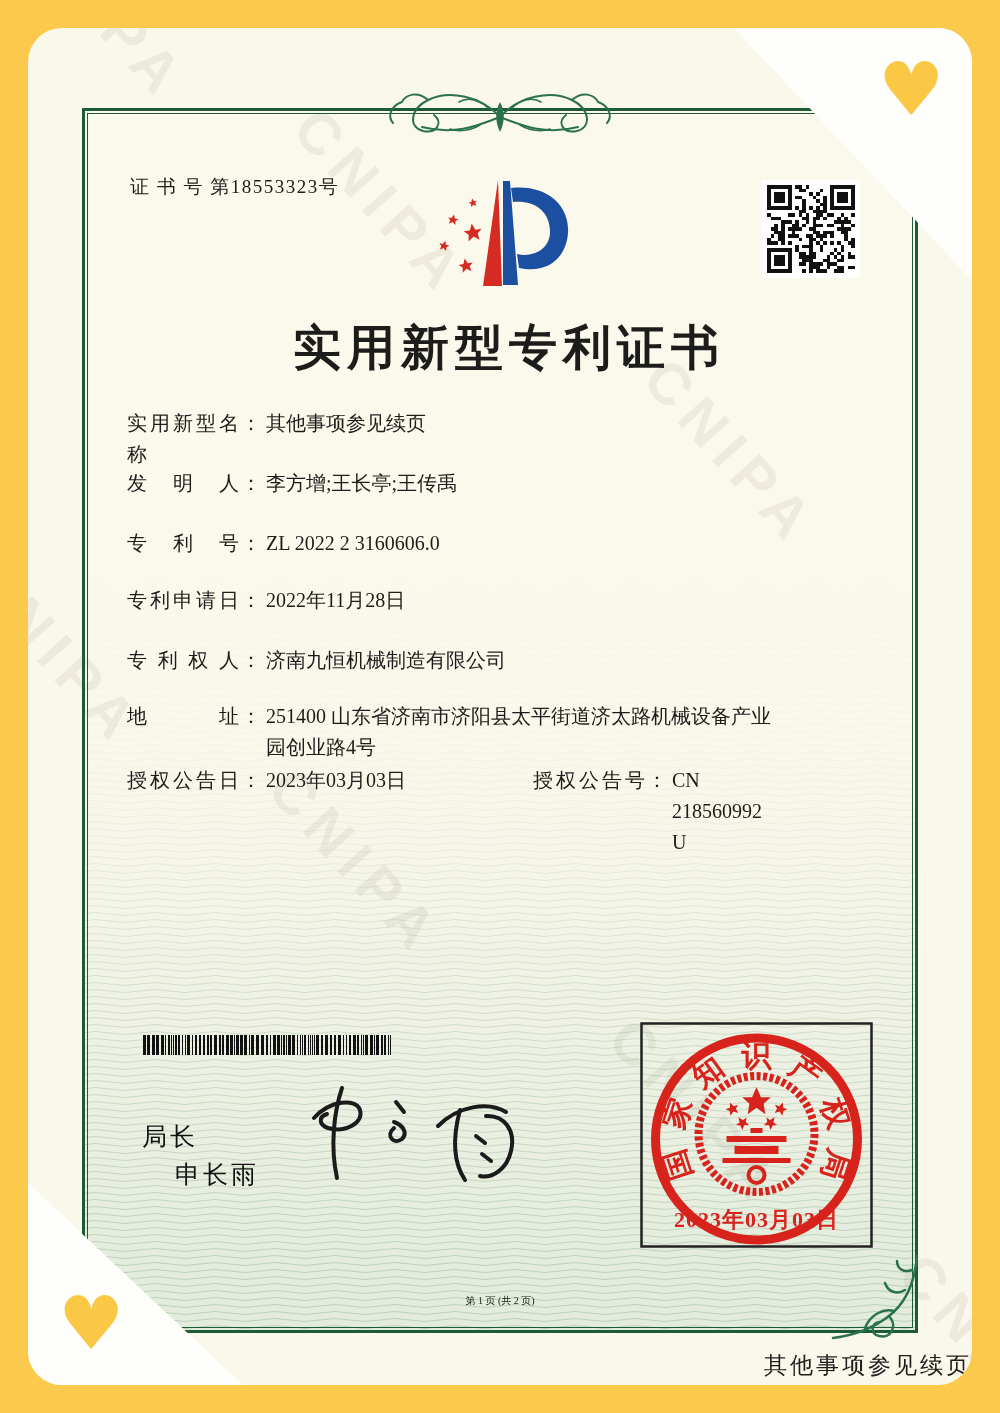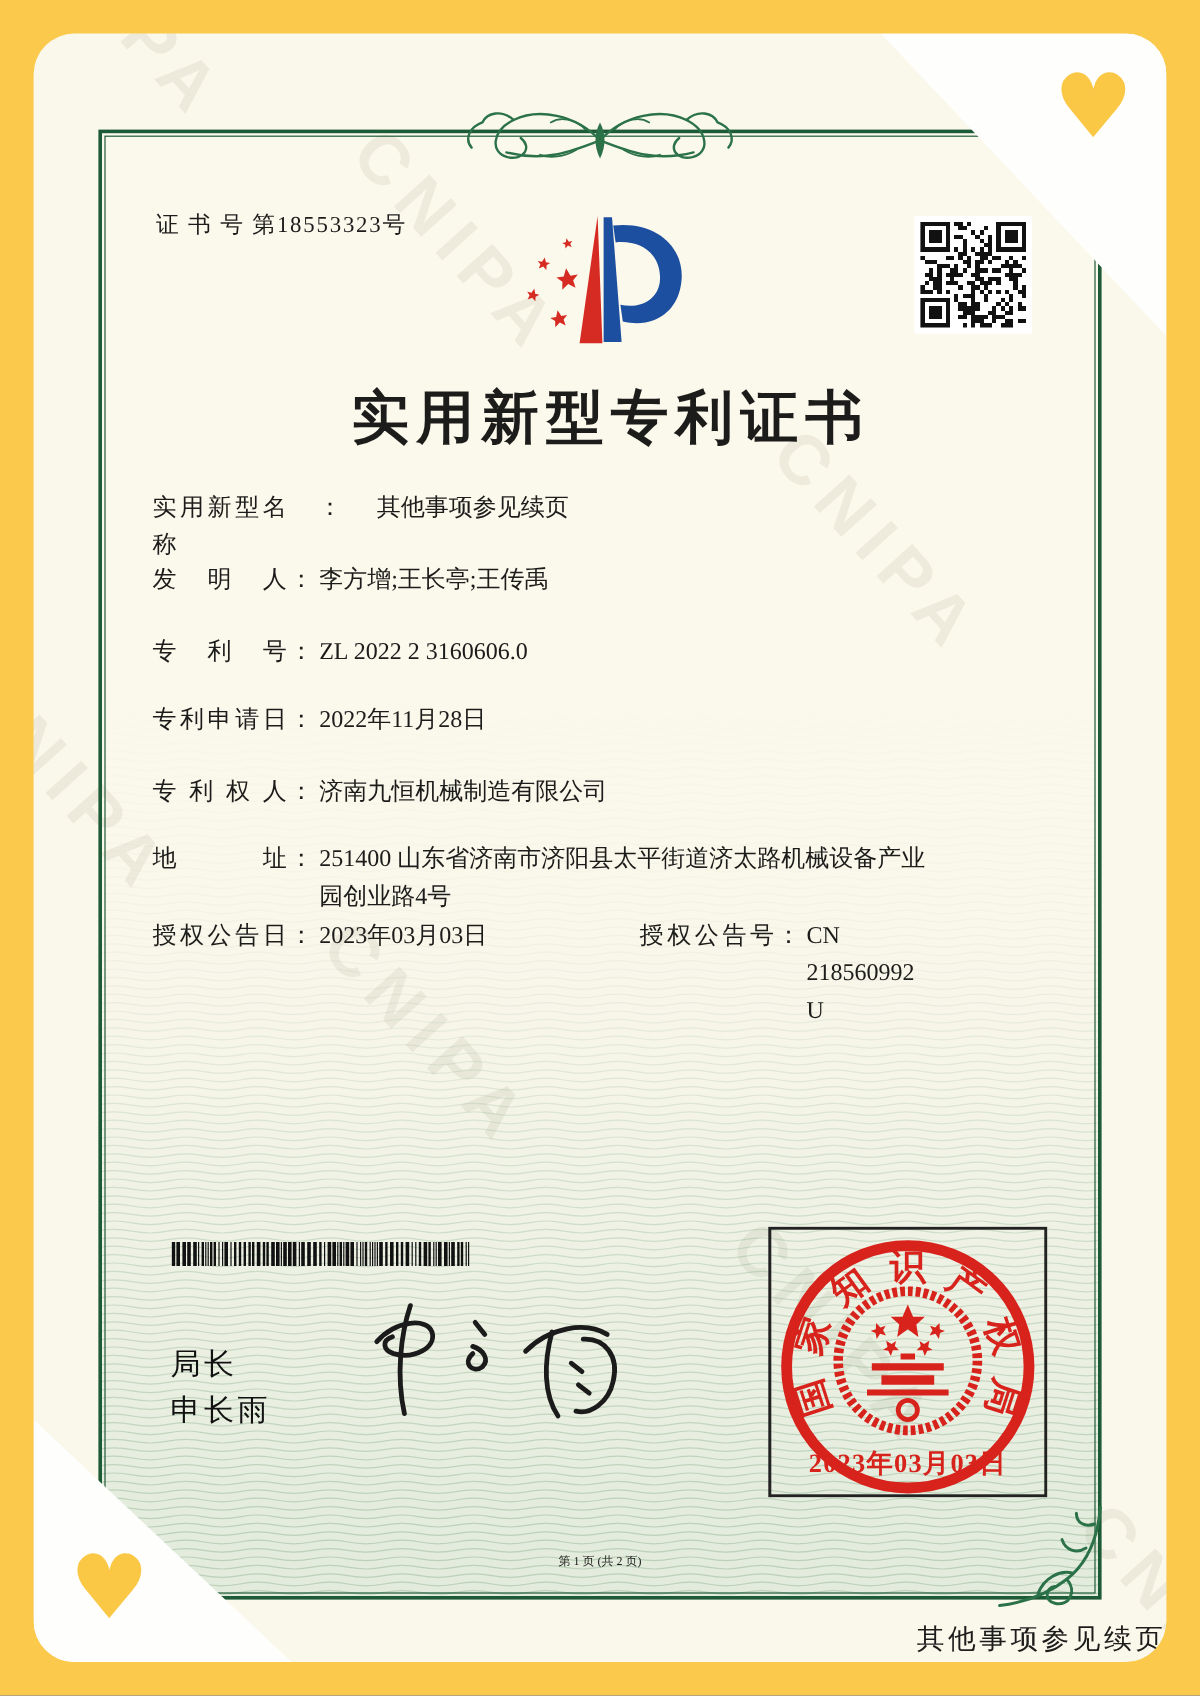--- a/index.html
+++ b/index.html
@@ -40,21 +40,21 @@
   .val{max-width:560px;}
   .val-addr{width:522px;}
   .grant2{position:absolute;left:378px;top:0;display:flex;margin-left:28px;}
   .paras{position:absolute;left:99px;top:792px;width:748px;font-size:19px;line-height:37px;}
   .paras p{margin:0;text-indent:2em;text-align:justify;}
   .paras p + p{margin-top:11px;}
   #barcode{position:absolute;left:115px;top:1007px;}
   .director{position:absolute;left:114px;font-size:25px;letter-spacing:3px;
             font-family:"Liberation Sans","DejaVu Sans",sans-serif;color:#111;}
   .director-title{top:1092px;}
-  .director-name{top:1130px;}
+  .director-name{top:1130px;margin-left:33px;}
   .signature{position:absolute;left:262px;top:1044px;}
   .seal{position:absolute;left:612px;top:994px;}
   .seal-arc-ch{fill:#D7231C;font-family:"Liberation Serif","DejaVu Serif",serif;
                font-weight:bold;font-size:30px;text-anchor:middle;}
   .seal-date{fill:#D7231C;font-family:"Liberation Serif","DejaVu Serif",serif;
              font-weight:bold;font-size:22px;text-anchor:middle;letter-spacing:1px;}
   .pageno{position:absolute;left:54px;top:1266px;width:836px;text-align:center;font-size:10px;}
   .footer-note{position:absolute;left:0;top:1322px;width:944px;text-align:right;
                font-size:23px;letter-spacing:3px;}
 </style>
@@ -509,21 +509,21 @@
           <rect x="18" y="0" width="7" height="7" fill="#111"></rect>
           <rect x="19" y="1" width="5" height="5" fill="#fff"></rect>
           <rect x="20" y="2" width="3" height="3" fill="#111"></rect>
           <rect x="0" y="18" width="7" height="7" fill="#111"></rect>
           <rect x="1" y="19" width="5" height="5" fill="#fff"></rect>
           <rect x="2" y="20" width="3" height="3" fill="#111"></rect>
         </svg>
 
       <h1 class="title">实用新型专利证书</h1>
 
-      <div class="row" style="top:380px;gap:24px;">
+      <div class="row" style="top:380px;">
         <span class="lab">实用新型名称</span>
           <span class="colon">：</span>
         <span class="val">其他事项参见续页</span>
       </div>
       <div class="row" style="top:440px;">
         <span class="lab">发明人</span>
           <span class="colon">：</span>
         <span class="val">李方增;王长亭;王传禹</span>
       </div>
       <div class="row" style="top:500px;">

